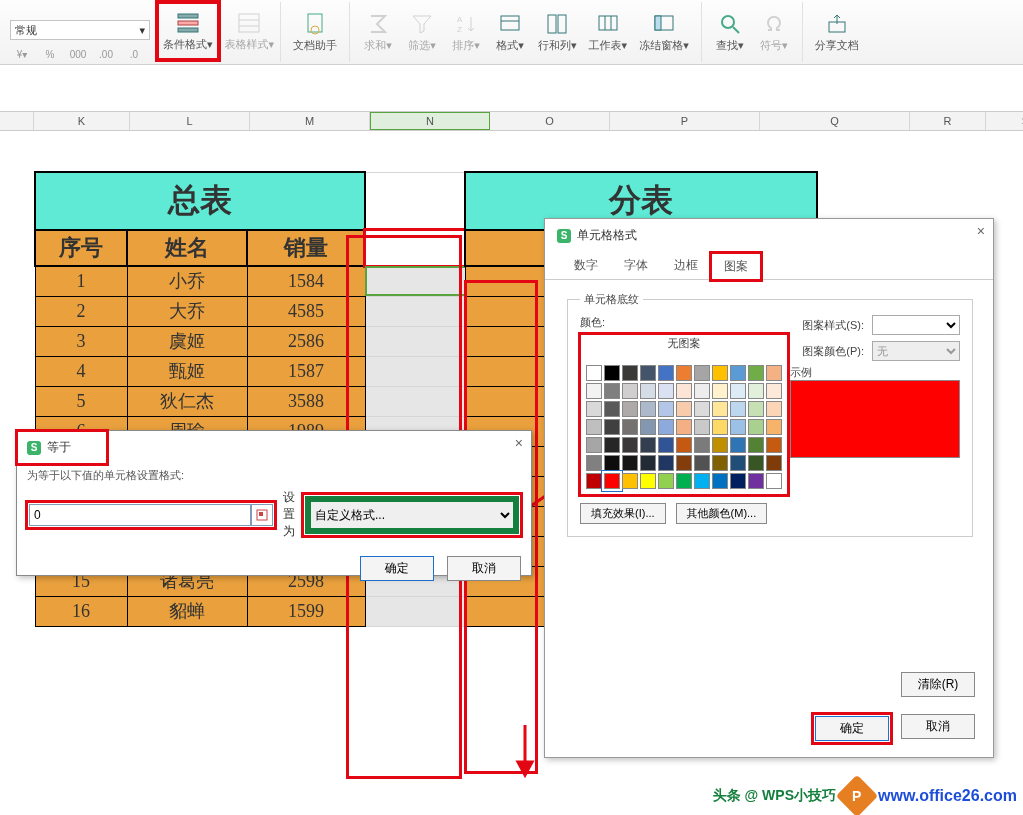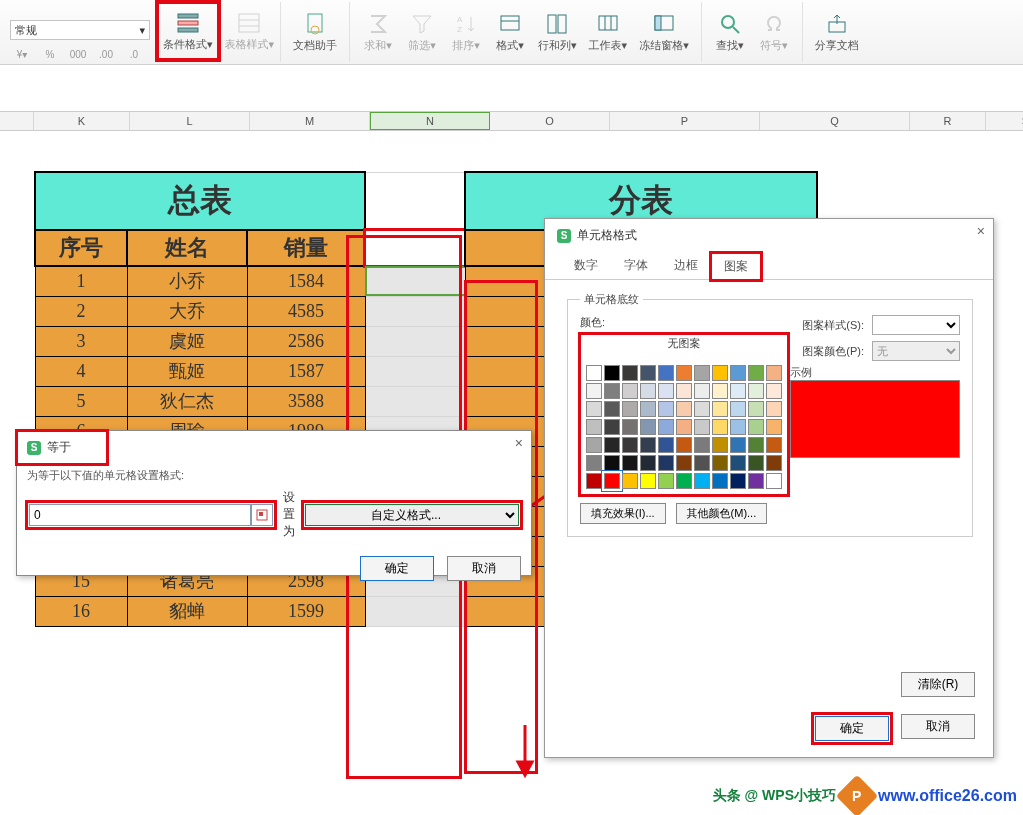--- a/index.html
+++ b/index.html
@@ -131,21 +131,21 @@
     position: absolute;
     background: #fff;
     border: 1px solid #8a8a8a;
     box-shadow: 2px 2px 6px rgba(0,0,0,0.25);
   }
   .dlg1 { left: 16px; top: 430px; width: 516px; height: 146px; }
   .dlg1 .title { padding: 8px 10px; font-size:12px; display:flex; align-items:center; gap:6px; }
   .dlg1 .label { padding: 4px 10px; font-size:11px; color:#555; }
   .dlg1 .row { display:flex; align-items:center; gap:8px; padding: 2px 10px; }
   .dlg1 input.txt { width: 222px; height: 22px; border:1px solid #7f9db9; padding:0 4px; font-size:12px; }
-  .dlg1 select { width: 214px; height:22px; border:1px solid #15803d; font-size:12px;text-align:center; }
+  .dlg1 select { width: 214px; height:38px; border:6px solid #15803d; font-size:12px; }
   .dlg1 .btns { text-align:right; padding: 14px 10px 8px; }
   .dlg1 button { width: 74px; height: 25px; margin-left:10px; border:1px solid #888; background:#f4f4f4; font-size:12px; }
   .dlg1 button.primary { border:1px solid #1a6fcf; }
   .dlg-close { position:absolute; top:4px; right:8px; font-size:14px; color:#666; cursor:pointer; }
   
   .dlg2 { left: 544px; top: 218px; width: 450px; height: 540px; border:1px solid #999; }
   .dlg2 .title { padding: 8px 12px; font-size:12px; display:flex; align-items:center; gap:6px; }
   .dlg2 .tabs { display:flex; border-bottom:1px solid #ccc; padding: 0 16px; }
   .dlg2 .tab { padding: 4px 12px; font-size:12px; color:#555; border:1px solid transparent; }
   .dlg2 .tab.active { border:1px solid #ccc; border-bottom:1px solid #fff; background:#fff; position:relative; top:1px; }

